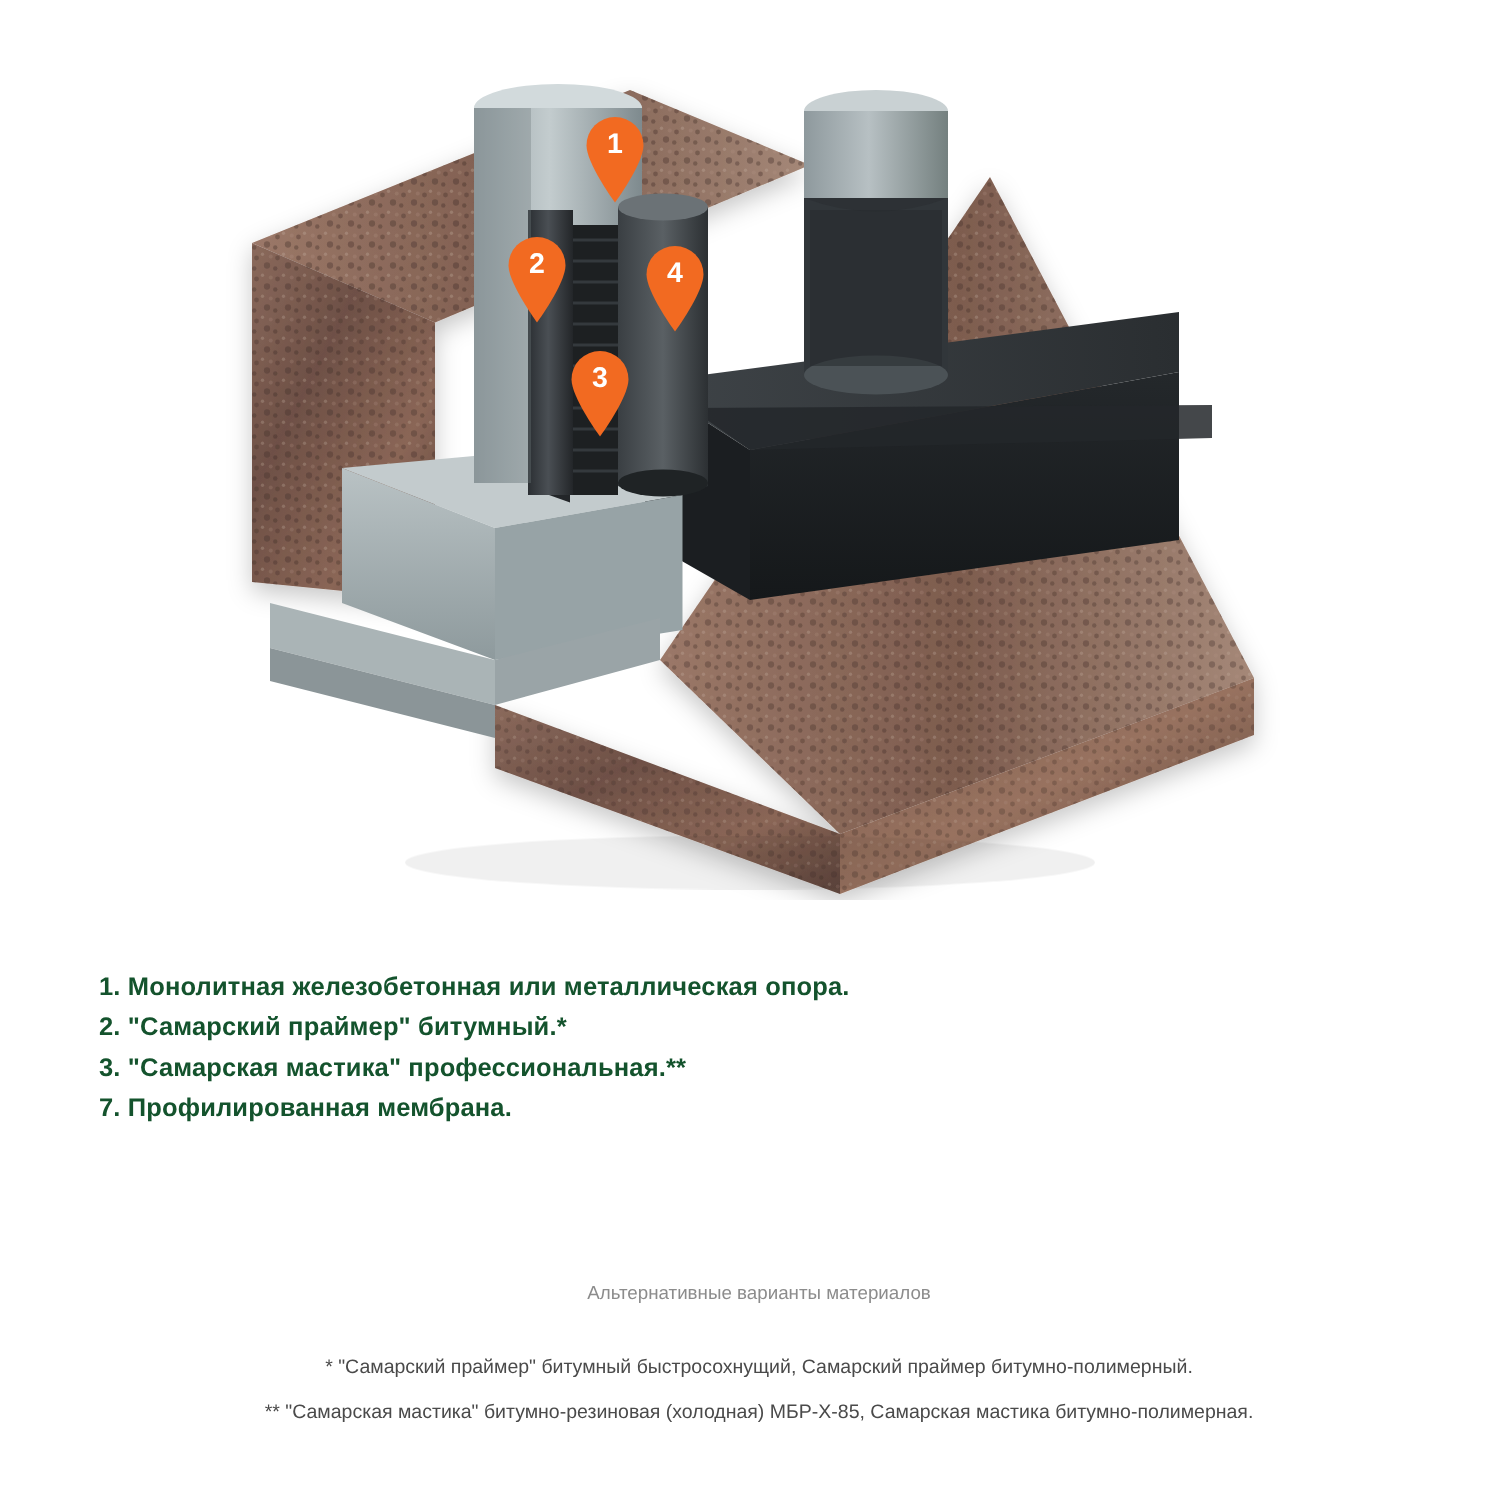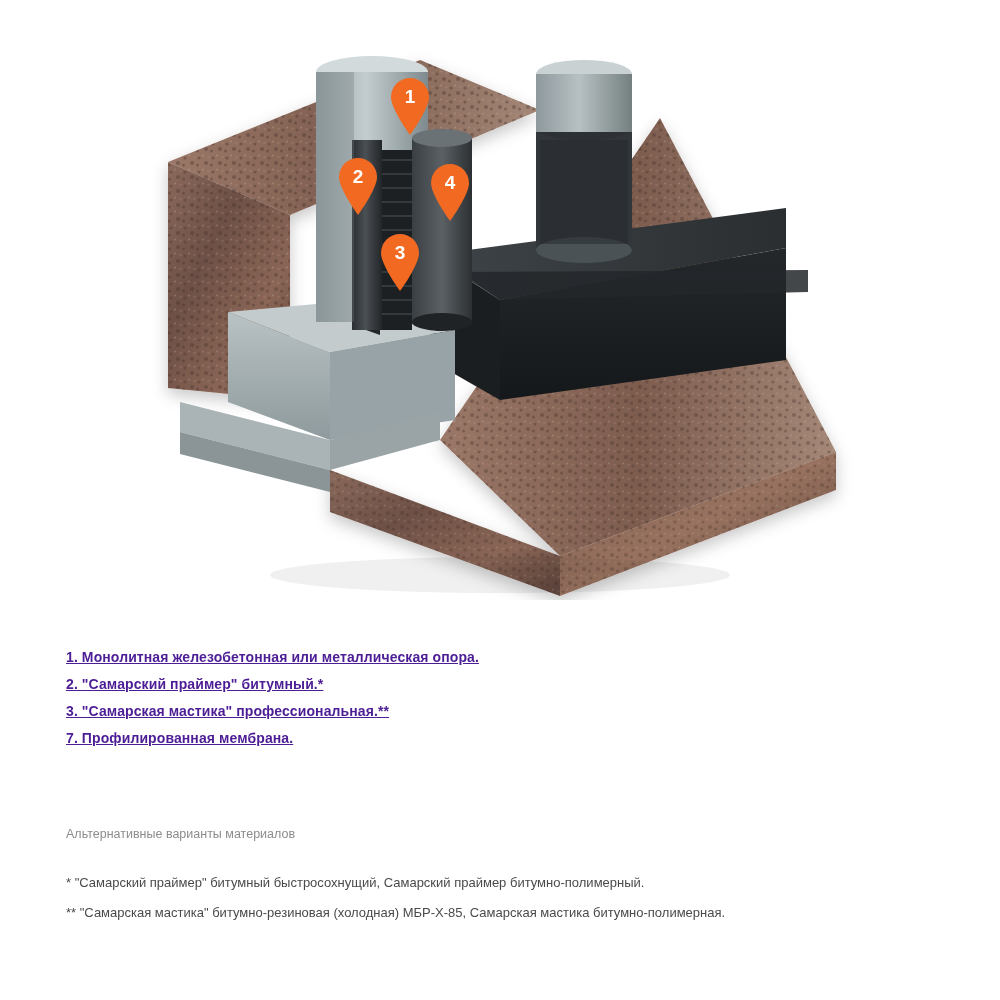--- a/index.html
+++ b/index.html
@@ -56,34 +56,34 @@
   }
 
   
   .legend {
     position: absolute;
     left: 66px;
     top: 644px;
     width: 860px;
   }
   .legend-item {
-    font-size: 14px;
+    font-size: 17px;
     font-weight: bold;
-    color: #4c1d95;
+    color: #14532d;
     line-height: 27px;
     letter-spacing: 0.1px;
-    text-decoration: underline;
   }
 
   
   .notes {
     position: absolute;
     left: 66px;
-    top: 824px;
+    top: 852px;
     width: 880px;
+    text-align: center;
   }
   .notes-title {
     font-size: 12.5px;
     color: #8c8c8c;
     line-height: 20px;
     margin-bottom: 24px;
   }
   .note-line {
     font-size: 13px;
     color: #4a4a4a;

